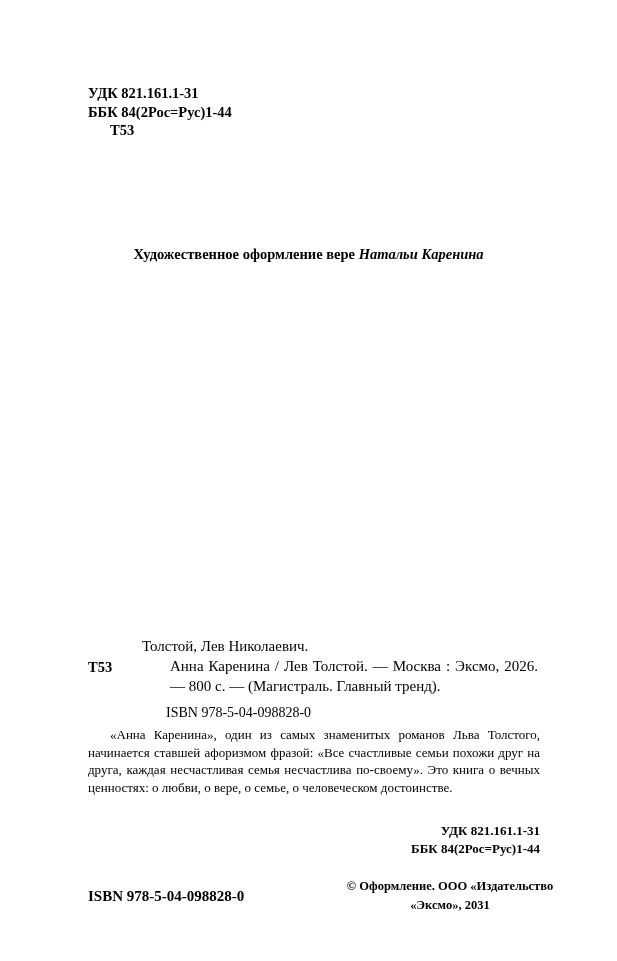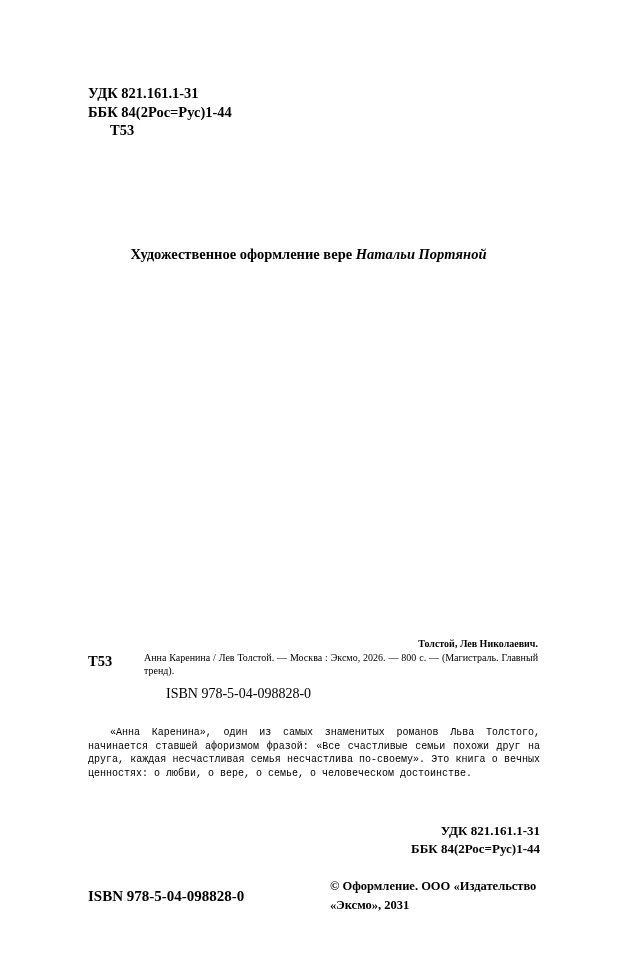--- a/index.html
+++ b/index.html
@@ -52,61 +52,59 @@
   }
 
   
   .biblio {
     position: absolute;
     left: 88px;
     top: 638px;
     width: 450px;
   }
   .biblio-author {
-    font-size: 10px;
-    font-weight: bold;
+    font-size: 15px;
+    font-weight: normal;
     margin-left: 54px;
-    text-align: right;
   }
   .biblio-body {
     position: relative;
     margin-top: 2px;
   }
   .biblio-sigla {
     position: absolute;
     left: 0;
     top: 2px;
     font-size: 14.5px;
     font-weight: bold;
   }
   .biblio-desc {
-    margin-left: 56px;
-    font-size: 10px;
+    margin-left: 82px;
+    font-size: 15px;
     line-height: 1.33;
     text-align: justify;
     text-align-last: left;
   }
   .biblio-isbn {
     margin-top: 8px;
     margin-left: 78px;
     font-size: 14px;
   }
 
   
   .annotation {
     position: absolute;
     left: 88px;
     top: 726px;
     width: 452px;
-    font-size: 10px;
+    font-size: 13px;
     line-height: 1.36;
     text-align: justify;
     text-indent: 22px;
     hyphens: manual;
-    font-family: Liberation Mono, monospace;
   }
 
   
   .udk-bottom {
     position: absolute;
     right: 77px;
     top: 822px;
     text-align: right;
     font-size: 13px;
     font-weight: bold;
@@ -119,39 +117,39 @@
     left: 88px;
     top: 888px;
     font-size: 15px;
     font-weight: bold;
   }
   .footer-copyright {
     position: absolute;
     left: 330px;
     top: 877px;
     width: 240px;
-    text-align: left;
+    text-align: center;
     font-size: 12.5px;
     font-weight: bold;
     line-height: 1.5;
   }
 </style>
 </head>
 <body>
 
 <div class="page">
 
   <div class="udk-block">
     <div class="line">УДК 821.161.1-31</div>
     <div class="line">ББК 84(2Рос=Рус)1-44</div>
     <div class="line indent">Т53</div>
   </div>
 
   <div class="series-credit">
-    <span>Художественное оформление вере </span><span class="italic">Натальи Портяной</span>
+    <span>Художественное оформление вере </span><span class="italic">Натальи Каренина</span>
   </div>
 
   <div class="biblio">
     <div class="biblio-author">Толстой, Лев Николаевич.</div>
     <div class="biblio-body">
       <div class="biblio-sigla">Т53</div>
       <div class="biblio-desc">Анна Каренина / Лев Толстой. — Москва : Эксмо, 2026. — 800 с. — (Магистраль. Главный тренд).</div>
     </div>
     <div class="biblio-isbn">ISBN 978-5-04-098828-0</div>
   </div>

